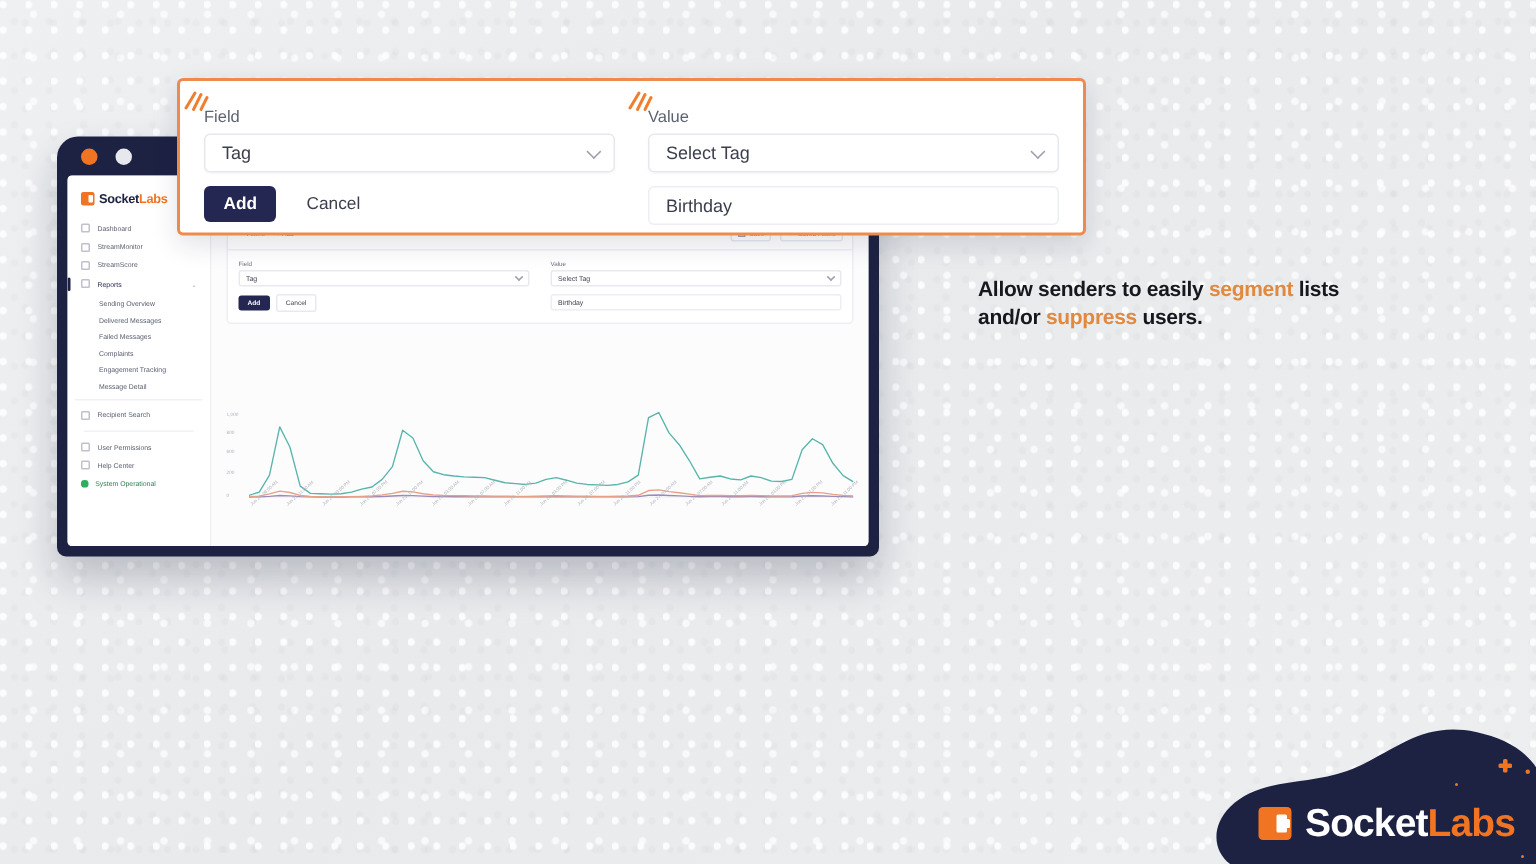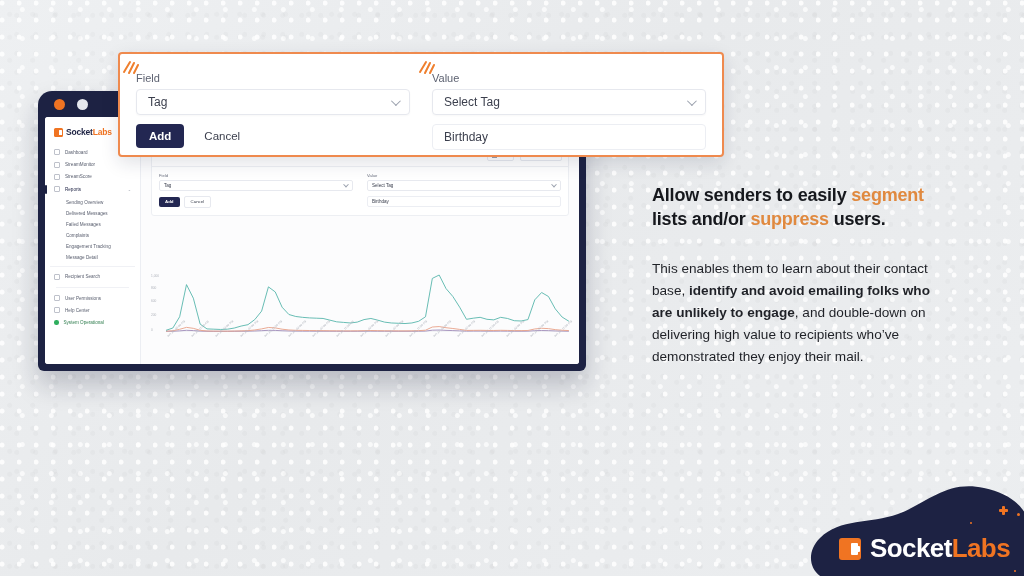--- a/index.html
+++ b/index.html
@@ -146,21 +146,21 @@
   .co-cancel{background:#fff;color:#3b3f4d;font-size:11.5px;padding:5px 11px;border-radius:4px;border:1px solid transparent;}
   .co-value{
     margin-top:9px;height:24px;border:1px solid #eceef3;border-radius:4px;background:#fff;
     display:flex;align-items:center;padding:0 11px;font-size:12px;color:#3b3f4d;
   }
   .sparkle{position:absolute;left:-14px;top:-14px;width:18px;height:18px;}
 
   
   .copy{position:absolute;left:652px;top:183px;width:285px;}
   .copy h1{
-    margin:0;font-size:18px;line-height:1.35;font-weight:bold;color:#16181d;
+    margin:0;font-size:14px;line-height:1.35;font-weight:bold;color:#16181d;
     letter-spacing:-.2px;
   }
   .copy h1 em{font-style:normal;color:#e0893f;}
   .copy p{
     margin:26px 0 0 0;font-size:13.6px;line-height:1.62;color:#1f2127;
   }
   .copy p b{font-weight:bold;}
 
   
   .blob{position:absolute;right:-8px;bottom:-6px;width:226px;height:96px;}
@@ -385,21 +385,20 @@
       </div>
       <div class="co-value">
         <span>Birthday</span>
       </div>
     </div>
   </div>
 </div>
 
 <div class="copy">
   <h1><span>Allow senders to easily </span><em>segment</em><span> lists and/or </span><em>suppress</em><span> users.</span></h1>
-  <p><span>This enables them to learn about their contact base, </span><b>identify and avoid emailing folks who are unlikely to engage</b><span>, and double-down on delivering high value to recipients who’ve demonstrated they enjoy their mail.</span></p>
 </div>
 
 <div class="blob">
   <svg width="226" height="96" viewBox="0 0 226 96">
     <path d="M34,96 C6,96 -4,70 14,52 C34,32 64,38 92,28 C122,17 140,-6 178,2 C210,9 226,26 226,56 L226,96 Z" fill="#1d2243"></path>
   </svg>
   <span class="spark dot" style="right:12px;bottom:66px;"></span>
   <span class="spark dot" style="right:60px;bottom:58px;width:2px;height:2px;"></span>
   <span class="spark dot" style="right:16px;bottom:10px;width:2.5px;height:2.5px;"></span>
   <span class="spark" style="right:24px;bottom:70px;width:9px;height:2.6px;border-radius:1px;"></span>

